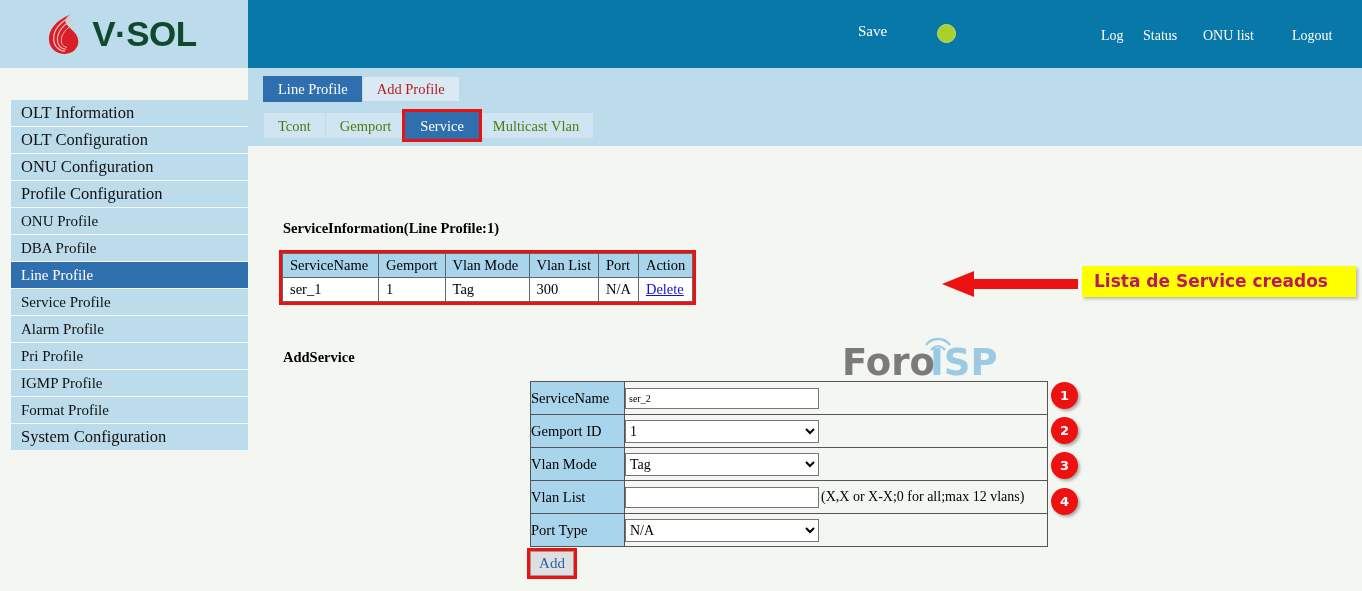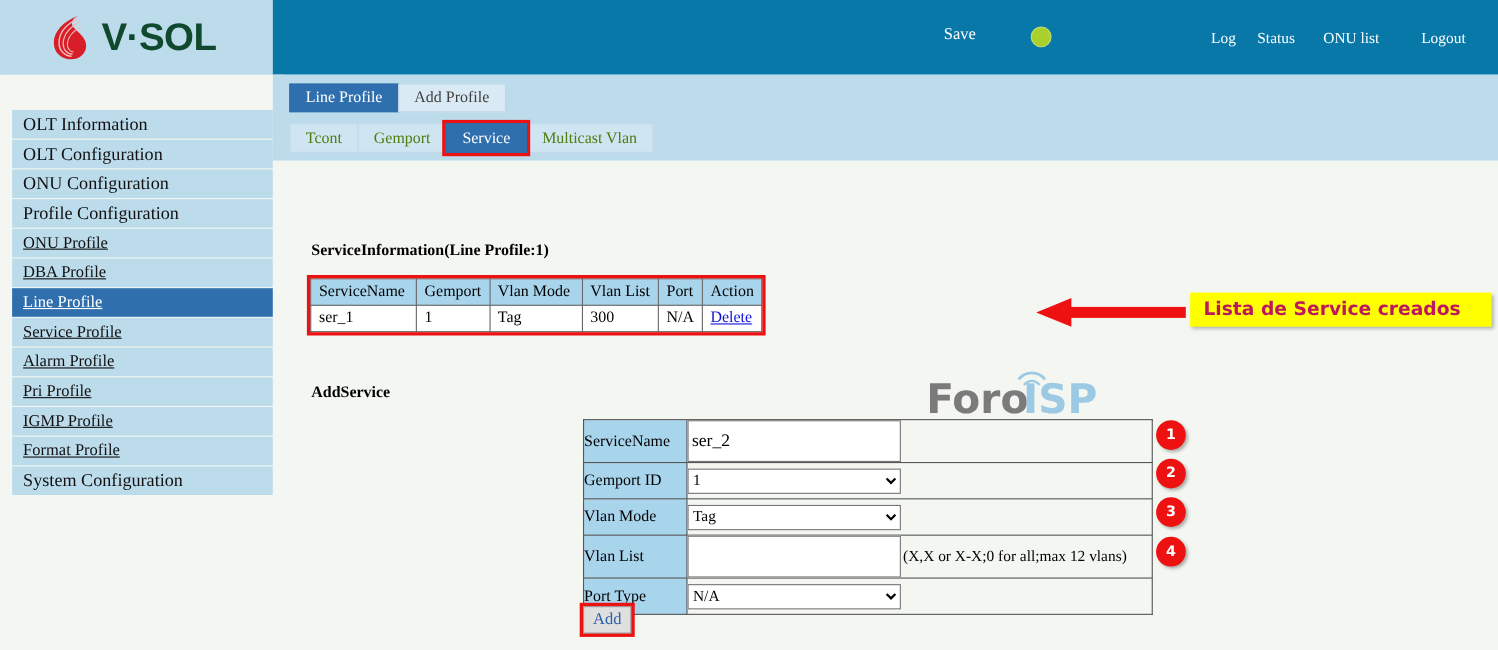--- a/index.html
+++ b/index.html
@@ -54,38 +54,38 @@
     position: absolute; left: 11px; top: 68px; width: 248px;
     background: #f4f7f1; padding-top: 32px;
   }
   .side-item {
     height: 26px; line-height: 26px;
     background: #bcdcec; color: #111111;
     font-size: 16.5px; padding-left: 10px;
     margin-bottom: 1px; cursor: pointer;
     white-space: nowrap; overflow: hidden;
   }
-  .side-item.sub { font-size: 15px; text-decoration: underline; }
+  .side-item.sub { font-size: 15px; }
   .side-item.active { background: #2f6fae; color: #ffffff; }
 
   
   .content {
     position: absolute; left: 248px; top: 68px;
     width: 1114px; height: 523px; background: #f4f7f1;
   }
   .tabstrip-bg {
     position: absolute; left: 0; top: 0; width: 1114px; height: 78px;
     background: #bcdcec;
   }
 
   
   .tabs-row1 { position: absolute; left: 15px; top: 8px; display: flex; }
   .tab1 {
     height: 26px; line-height: 25px; padding: 0 14px;
-    font-size: 14.5px; background: #d9eaf5; color: #404040;
+    font-size: 14.5px; background: #d9eaf5; color: #b91c1c;
     border: 1px solid #c3d7e6; margin-right: -1px; cursor: pointer;
   }
   .tab1.active { background: #2f6fae; color: #ffffff; border-color: #2f6fae; }
 
   
   .tabs-row2 { position: absolute; left: 15px; top: 44px; display: flex; }
   .tab2 {
     height: 27px; line-height: 26px; padding: 0 14px;
     font-size: 14.5px; background: #cfe5f2; color: #4d7c0f;
     border: 1px solid #c3d7e6; margin-right: -1px; cursor: pointer;
@@ -149,22 +149,22 @@
     border: 1px solid #555555; font-size: 14.5px; color: #000;
     padding: 0; height: 33px; vertical-align: middle;
   }
   td.flabel {
     background: #a8d4ec; width: 94px; padding-left: 8px;
   }
   td.fctrl { background: #f4f7f1; width: 423px; padding-left: 6px; }
   .txtinput {
     width: 194px; height: 21px;
     border: 1px solid #767676; background: #ffffff;
-    font-family: "Liberation Serif", serif; font-size: 16px;
-    color: #000; padding: 18px 3px;
+    font-family: "Liberation Serif", serif; font-size: 10px;
+    color: #000; padding: 1px 3px;
   }
   .selinput {
     width: 194px; height: 23px;
     font-family: "Liberation Serif", serif; font-size: 14px;
     color: #000; border: 1px solid #767676; background: #ffffff;
   }
   .hint { font-size: 14px; color: #000; margin-left: 2px; }
 
   
   .badge {

